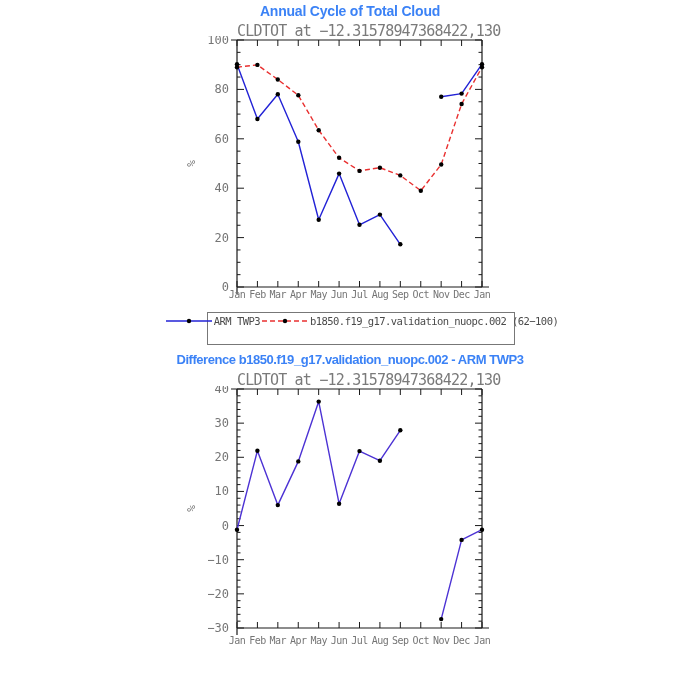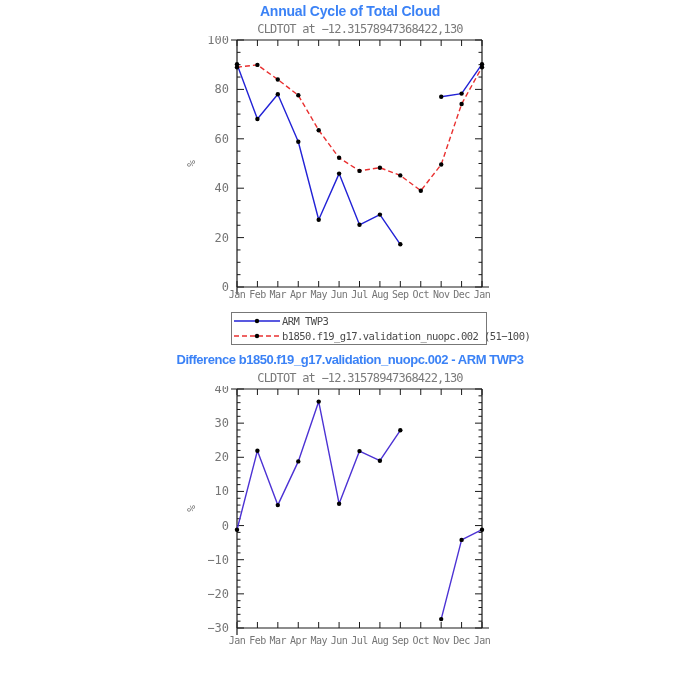--- a/index.html
+++ b/index.html
@@ -3,30 +3,30 @@
 <meta charset="utf-8">
 <style>
   html,body{margin:0;padding:0;background:#ffffff;}
   #canvas{position:relative;width:700px;height:700px;background:#ffffff;overflow:hidden;
           font-family:"Liberation Sans",sans-serif;}
   .chart-title{position:absolute;left:0;width:700px;text-align:center;color:#3b82f6;
                font-family:"Liberation Sans",sans-serif;font-weight:bold;font-size:14px;
                letter-spacing:-0.2px;white-space:nowrap;}
   #title2{letter-spacing:-0.45px;font-size:13px;}
   .chart-subtitle{position:absolute;left:237px;width:246px;text-align:center;color:#7a7a7a;
-                  font-family:"DejaVu Sans Mono",monospace;font-size:12px;
+                  font-family:"DejaVu Sans Mono",monospace;font-size:15px;
                   letter-spacing:-0.8px;white-space:nowrap;}
   .chart-svg{position:absolute;left:0;width:700px;display:block;}
   #chart1{top:36px;height:286px;}
   #chart2{top:386px;height:286px;}
   .ylab{font-family:"DejaVu Sans Mono",monospace;font-size:12px;fill:#757575;}
   .xlab{font-family:"DejaVu Sans Mono",monospace;font-size:10px;fill:#757575;letter-spacing:-0.5px;}
   .axlab{font-family:"DejaVu Sans Mono",monospace;font-size:11px;fill:#757575;}
-  #legend{position:absolute;left:207px;top:312px;width:256px;height:33px;border:1px solid #777;
-          box-sizing:border-box;background:#fff;display:flex;flex-direction:column;justify-content:center;margin-left:24px;}
+  #legend{position:absolute;left:207px;top:312px;width:308px;height:33px;border:1px solid #777;
+          box-sizing:border-box;background:#fff;display:flex;flex-direction:row;justify-content:center;}
   .legend-row{display:flex;align-items:center;height:15px;}
   .legend-row svg{flex:0 0 auto;display:block;}
   .legend-label{font-family:"DejaVu Sans Mono",monospace;font-size:10.5px;color:#4a4a4a;
                 letter-spacing:-0.55px;white-space:nowrap;}
 </style>
 </head>
 <body>
 
 <div id="canvas">
 
@@ -159,21 +159,21 @@
         <line class="sw-line" x1="2" y1="6" x2="48" y2="6" stroke-width="1.4" stroke="#2222d6"></line>
         <circle class="sw-dot" cx="25" cy="6" r="2.2" fill="#000000"></circle>
       </svg>
       <span class="legend-label">ARM TWP3</span>
     </div>
     <div class="legend-row">
       <svg width="50" height="12">
         <line class="sw-line" x1="2" y1="6" x2="48" y2="6" stroke-width="1.4" stroke="#e93030" stroke-dasharray="5 3"></line>
         <circle class="sw-dot" cx="25" cy="6" r="2.2" fill="#000000"></circle>
       </svg>
-      <span class="legend-label">b1850.f19_g17.validation_nuopc.002 (51−100)</span>
+      <span class="legend-label">b1850.f19_g17.validation_nuopc.002 (62−100)</span>
     </div>
   </div>
 
   <div id="title2" class="chart-title" style="top:352px;">Difference b1850.f19_g17.validation_nuopc.002 - ARM TWP3</div>
 
   <div id="subtitle2" class="chart-subtitle" style="top:371px;">CLDTOT at −12.31578947368422,130</div>
 
   <svg id="chart2" class="chart-svg" xmlns="http://www.w3.org/2000/svg">
       <path d="M231 3 H482 M482 3 V242 M237 242 H489 M237 3 V249" stroke="#1a1a1a" stroke-width="1.2" fill="none"></path>
       <line x1="237" x2="244" y1="242" y2="242" stroke="#1a1a1a" stroke-width="1"></line>

